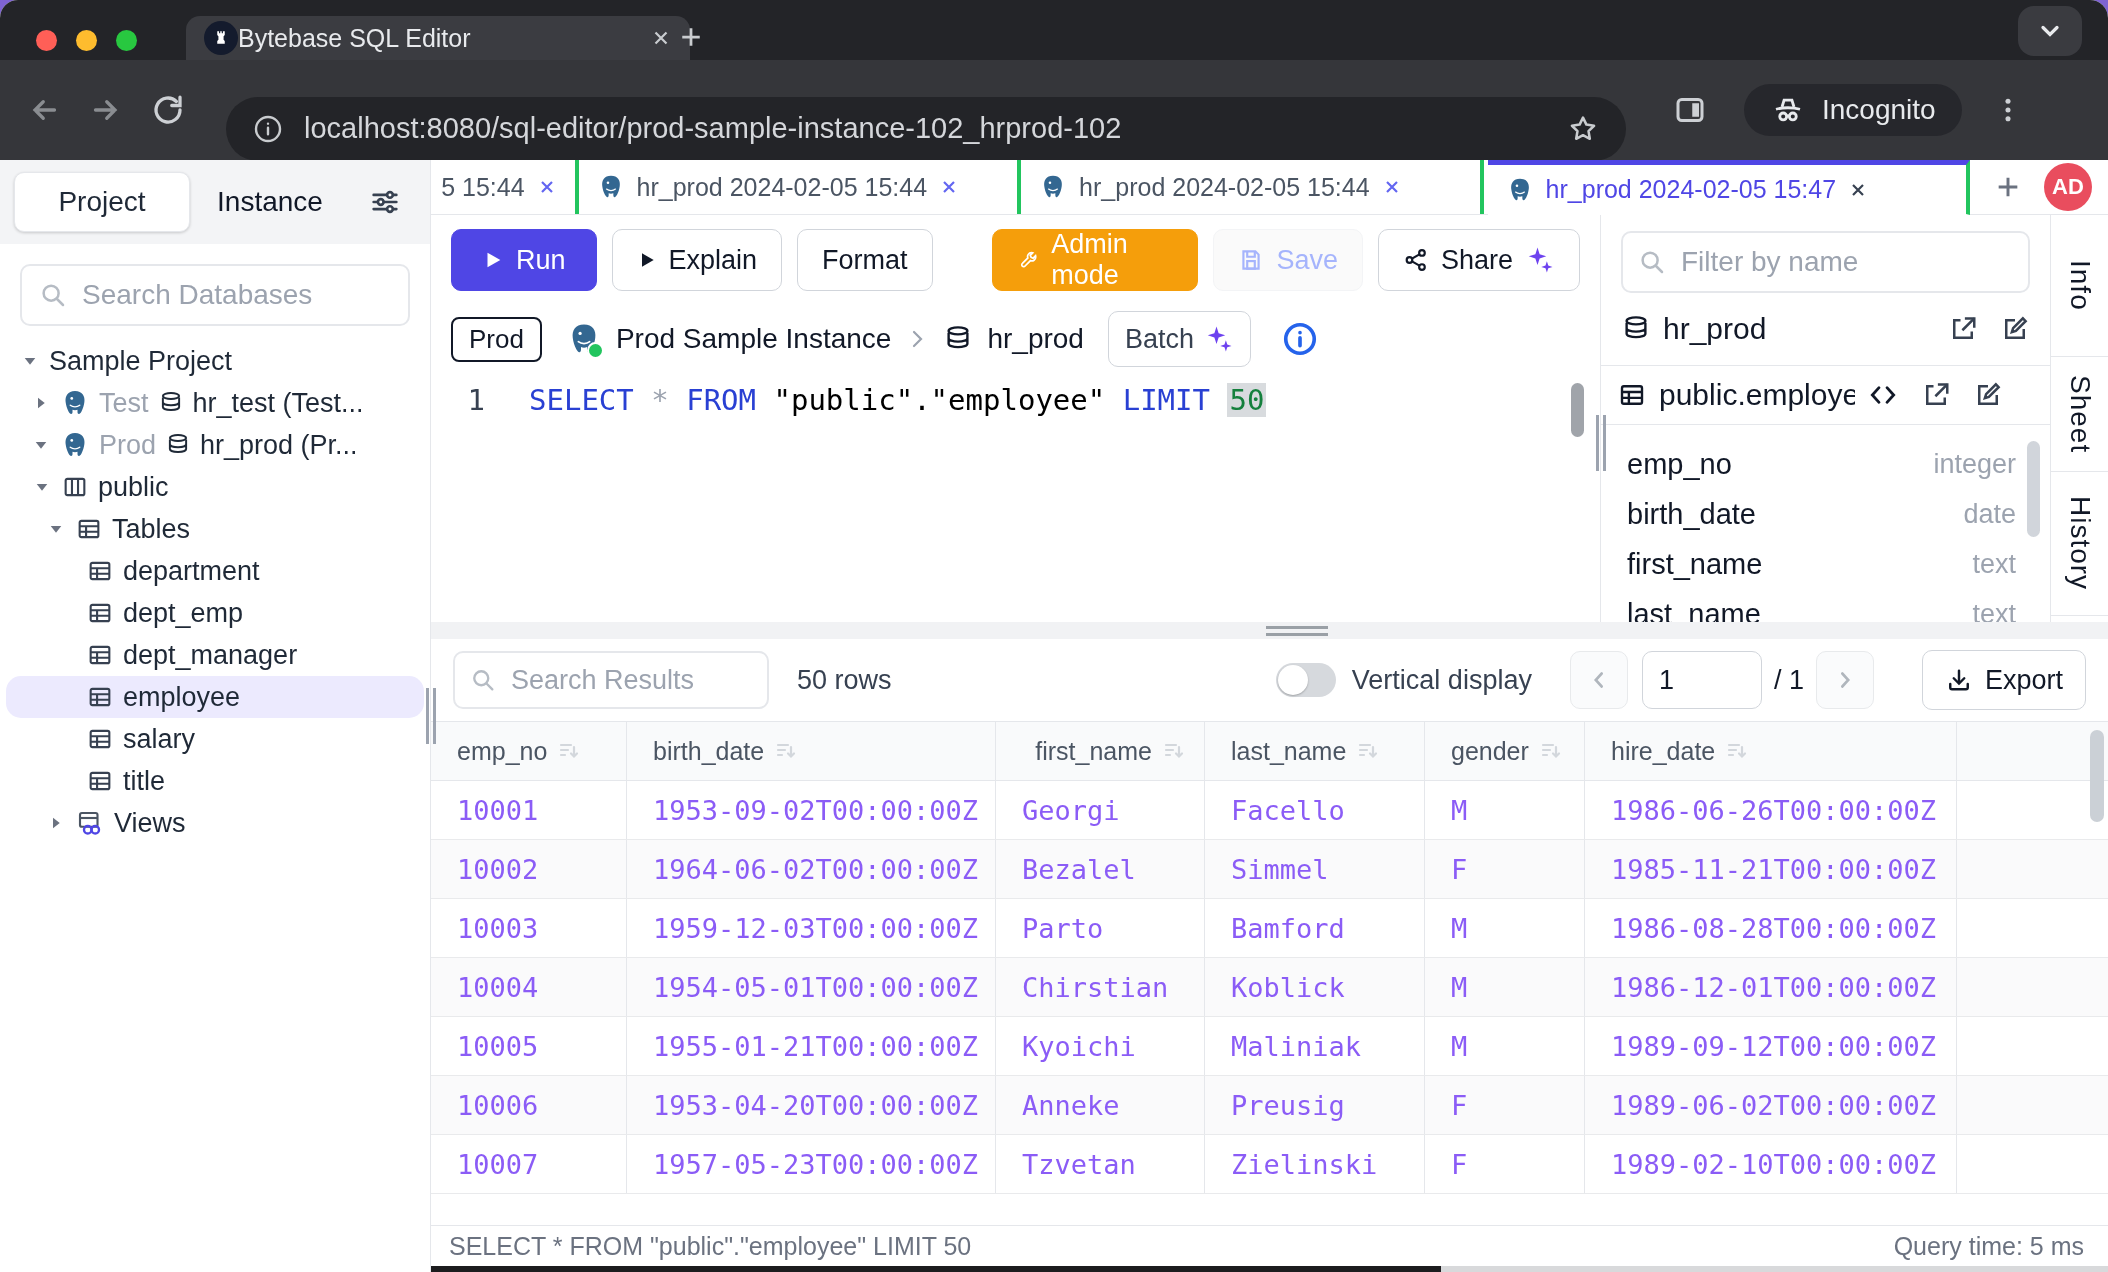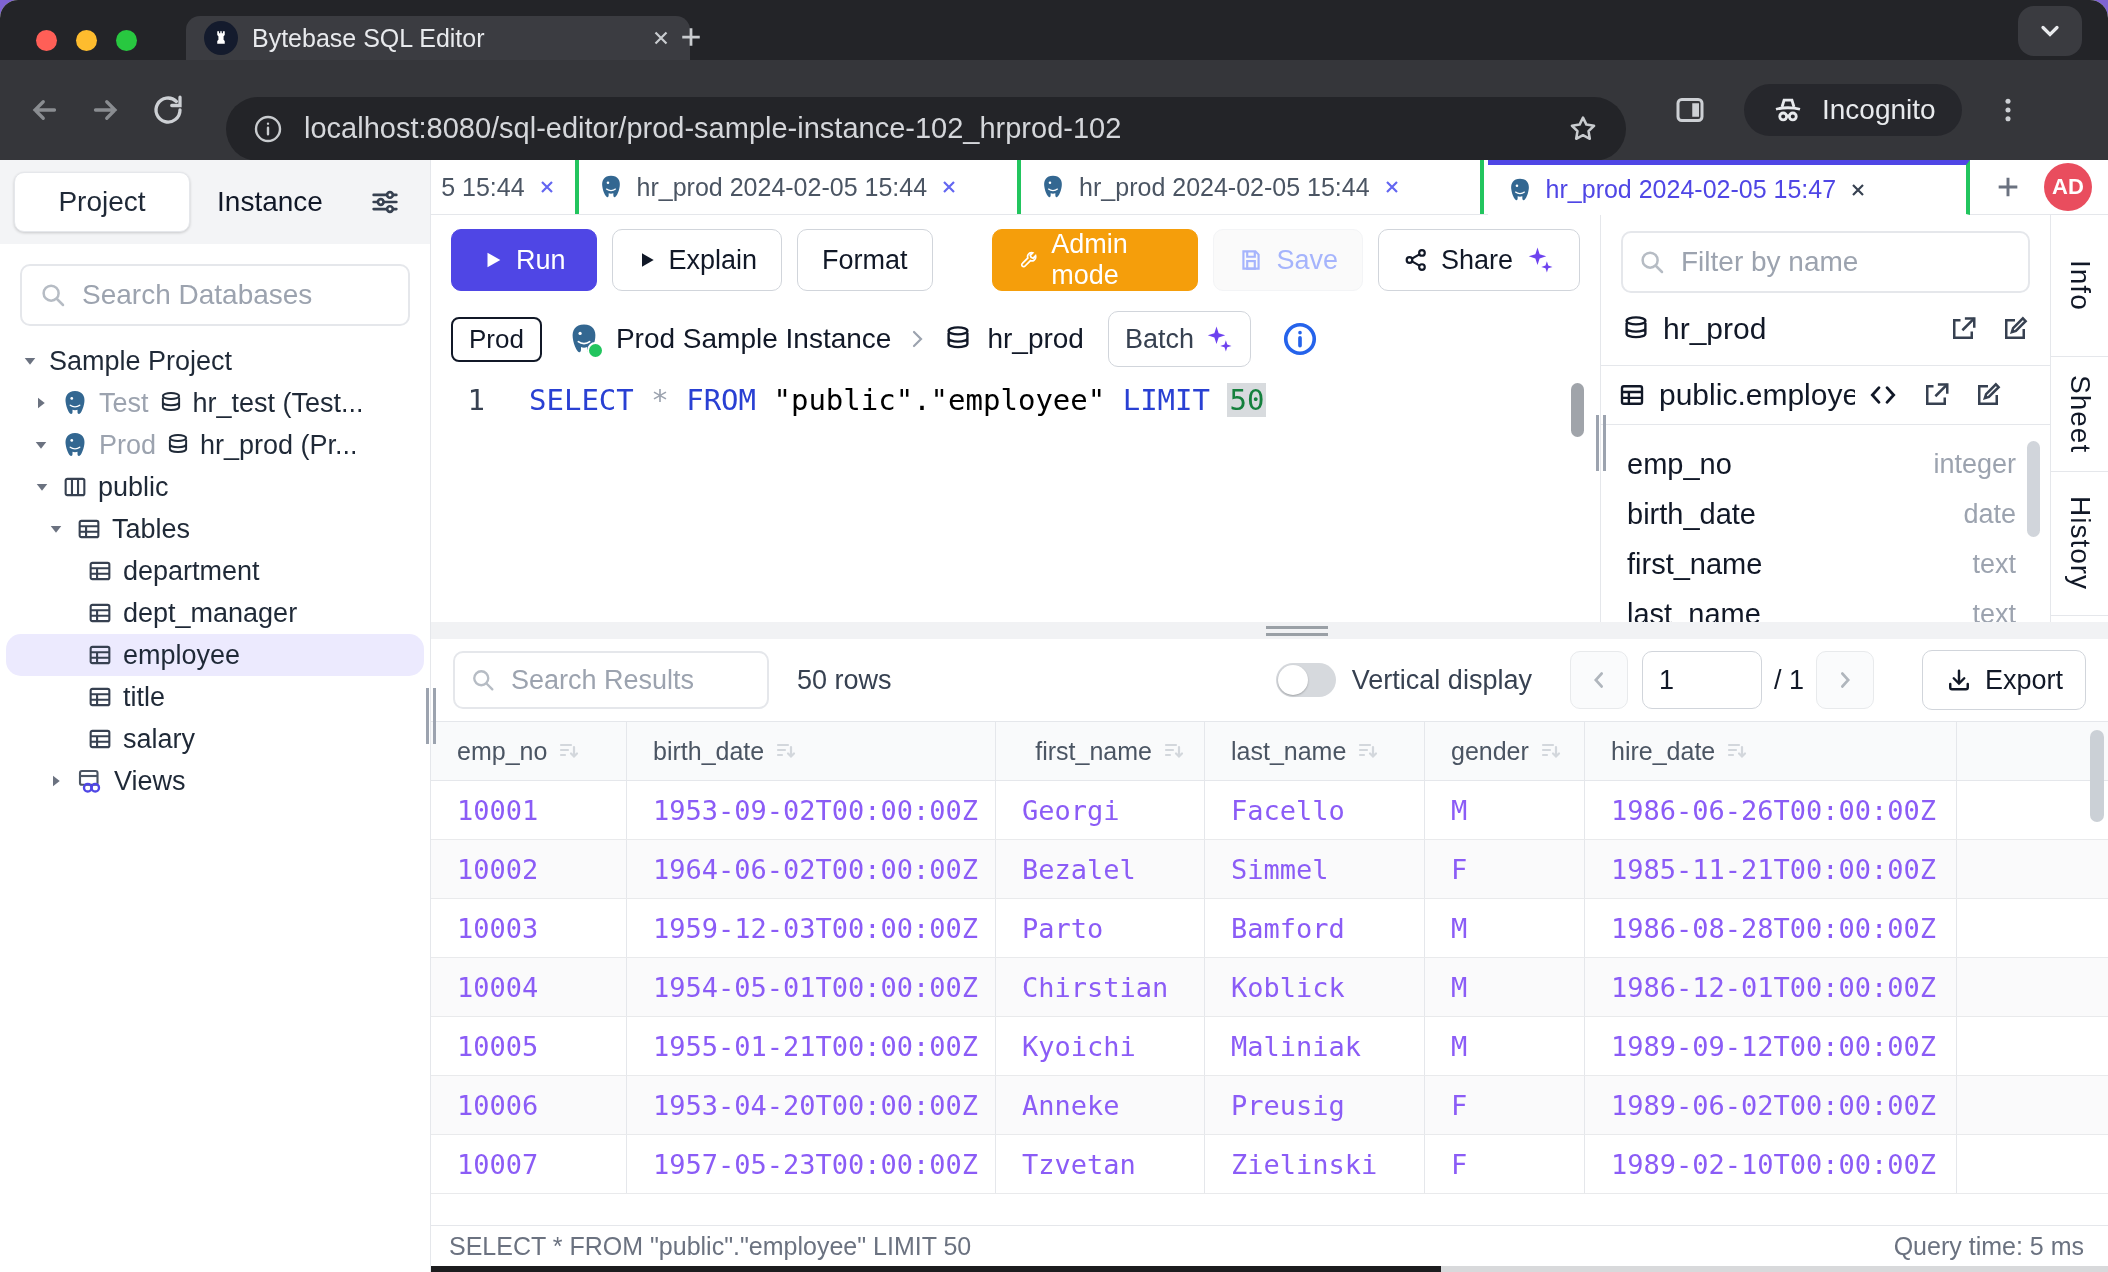--- a/index.html
+++ b/index.html
@@ -8,21 +8,21 @@
   svg{display:block;}
   input{font-family:"Liberation Sans",sans-serif;outline:none;}
   input::placeholder{color:#9ca3af;}
 
   
   .chrome{position:absolute;top:0;left:0;right:0;height:160px;background:#232428;}
   .tabstrip{position:relative;height:60px;}
   .dots{position:absolute;left:36px;top:30px;display:flex;gap:19px;}
   .dot{width:21px;height:21px;border-radius:50%;}
   .dot.r{background:#ff5f57;}.dot.y{background:#febc2e;}.dot.g{background:#28c840;}
-  .browser-tab{position:absolute;left:186px;top:16px;width:468px;height:44px;background:#3b3c41;border-radius:14px 14px 0 0;display:flex;align-items:center;padding:0 18px;gap:14px;}
+  .browser-tab{position:absolute;left:186px;top:16px;width:468px;height:44px;background:#3b3c41;border-radius:14px 14px 0 0;display:flex;align-items:center;padding:0 18px;}
   .favicon{width:34px;height:34px;border-radius:50%;background:#141b2d;display:flex;align-items:center;justify-content:center;flex:none;}
   .btab-title{color:#e8eaed;font-size:25px;flex:1;white-space:nowrap;overflow:hidden;}
   .btab-close{color:#c9cccf;flex:none;}
   .newtab{position:absolute;left:676px;top:22px;color:#c9cccf;}
   .tab-search-btn{position:absolute;right:26px;top:6px;width:64px;height:50px;border-radius:16px;background:#3a3b40;display:flex;align-items:center;justify-content:center;color:#e8eaed;}
   .navbar{position:absolute;top:60px;left:0;right:0;height:100px;background:#35363a;display:flex;align-items:center;padding:0 26px;box-sizing:border-box;}
   .nav-icon{color:#8a8d91;margin-right:26px;flex:none;}
   .nav-icon.lit{color:#cdd0d4;}
   .urlbar{height:64px;width:1400px;background:#232428;border-radius:32px;display:flex;align-items:center;padding:0 26px;box-sizing:border-box;margin-left:14px;flex:none;margin-top:37px;}
   .url-info{color:#c9cccf;flex:none;}
@@ -343,42 +343,49 @@
               <rect x="4" y="5" width="16" height="14" rx="1.5"></rect>
               <path d="M4 9.6h16M4 14.3h16M9.5 9.6V19"></path>
             </svg>
           <span>department</span>
         </div>
         <div class="trow" style="padding-left:86px;">
           <svg class="tic" width="28" height="28" viewBox="0 0 24 24" fill="none" stroke="currentColor" stroke-width="1.8">
               <rect x="4" y="5" width="16" height="14" rx="1.5"></rect>
               <path d="M4 9.6h16M4 14.3h16M9.5 9.6V19"></path>
             </svg>
+          <span>dept_emp</span>
+        </div>
+        <div class="trow" style="padding-left:86px;">
+          <svg class="tic" width="28" height="28" viewBox="0 0 24 24" fill="none" stroke="currentColor" stroke-width="1.8">
+              <rect x="4" y="5" width="16" height="14" rx="1.5"></rect>
+              <path d="M4 9.6h16M4 14.3h16M9.5 9.6V19"></path>
+            </svg>
           <span>dept_manager</span>
         </div>
         <div class="trow sel" style="padding-left:80px;">
           <svg class="tic" width="28" height="28" viewBox="0 0 24 24" fill="none" stroke="currentColor" stroke-width="1.8">
               <rect x="4" y="5" width="16" height="14" rx="1.5"></rect>
               <path d="M4 9.6h16M4 14.3h16M9.5 9.6V19"></path>
             </svg>
           <span>employee</span>
         </div>
         <div class="trow" style="padding-left:86px;">
           <svg class="tic" width="28" height="28" viewBox="0 0 24 24" fill="none" stroke="currentColor" stroke-width="1.8">
               <rect x="4" y="5" width="16" height="14" rx="1.5"></rect>
               <path d="M4 9.6h16M4 14.3h16M9.5 9.6V19"></path>
             </svg>
-          <span>title</span>
+          <span>salary</span>
         </div>
         <div class="trow" style="padding-left:86px;">
           <svg class="tic" width="28" height="28" viewBox="0 0 24 24" fill="none" stroke="currentColor" stroke-width="1.8">
               <rect x="4" y="5" width="16" height="14" rx="1.5"></rect>
               <path d="M4 9.6h16M4 14.3h16M9.5 9.6V19"></path>
             </svg>
-          <span>salary</span>
+          <span>title</span>
         </div>
         <div class="trow" style="padding-left:46px;">
           <span class="caret">
               <svg width="18" height="18" viewBox="0 0 24 24" fill="currentColor">
                 <path d="M8 5l9 7-9 7z"></path>
               </svg>
             </span>
           <svg width="30" height="30" viewBox="0 0 24 24">
               <rect x="4" y="4" width="14" height="11" rx="1.5" fill="none" stroke="#4b5563" stroke-width="1.7"></rect>
               <path d="M4 8h14" stroke="#4b5563" stroke-width="1.7"></path>

